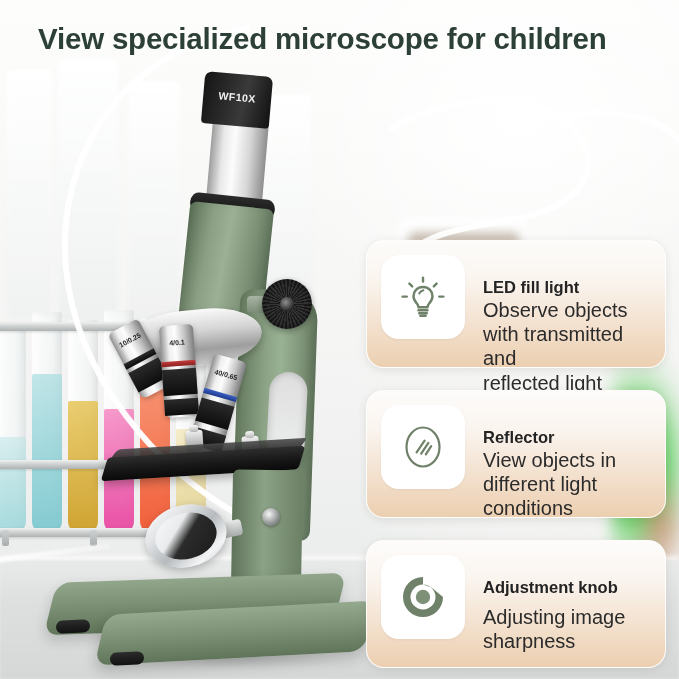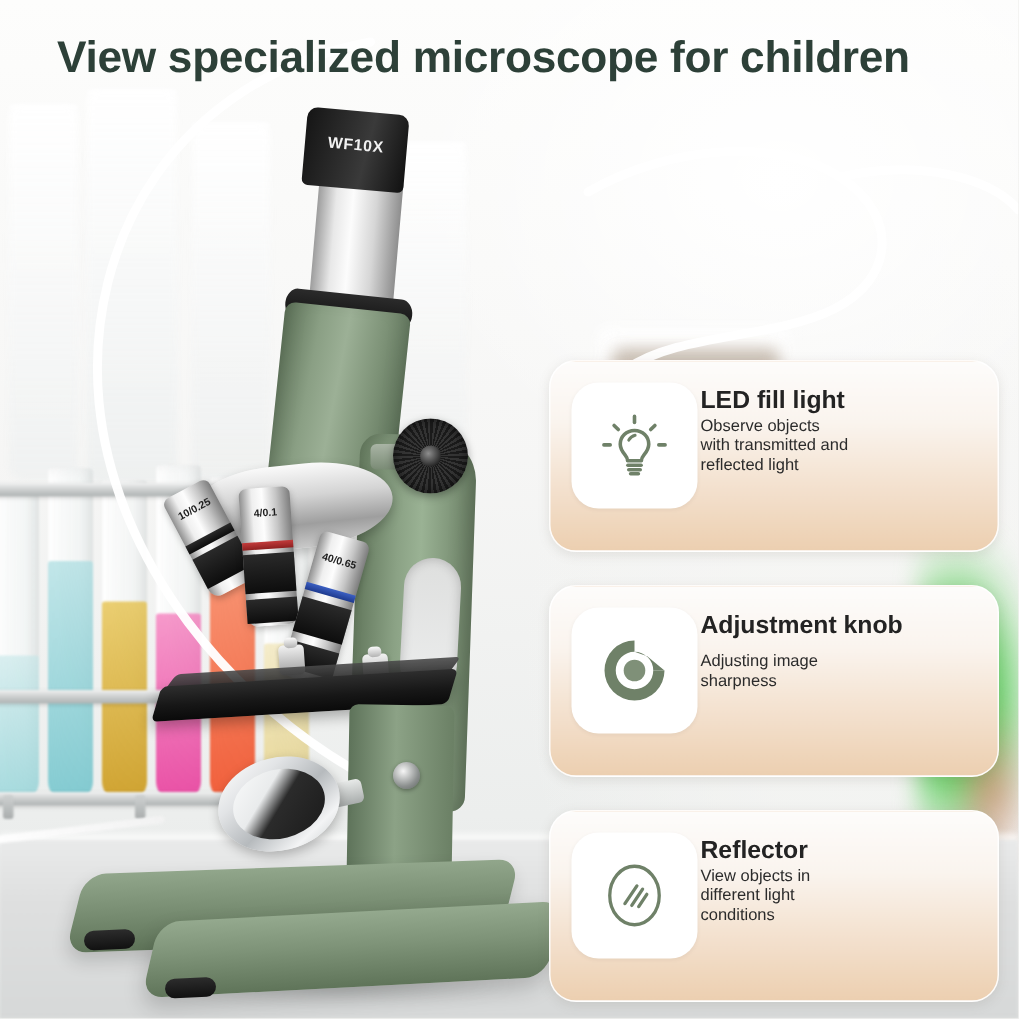--- a/index.html
+++ b/index.html
@@ -273,30 +273,31 @@
   .icon-box {
     flex:0 0 auto;
     width:84px; height:84px;
     background:#ffffff;
     border-radius:18px;
     display:flex; align-items:center; justify-content:center;
     box-shadow:0 1px 3px rgba(0,0,0,.05);
   }
   .icon-box svg { display:block; }
   .card-text {
-    padding-left:2px; padding-top:2px;
+    padding-left:18px; padding-top:2px;
     min-width:0;
+    margin-top:20px;
   }
   .card-title {
     font-size:16.5px; font-weight:700; color:#232323;
     line-height:1.25; white-space:nowrap;
     font-family:"Liberation Sans", sans-serif;
   }
   .card-desc {
-    font-size:11px; color:#2b2b2b; line-height:1.22;
+    font-size:20px; color:#2b2b2b; line-height:1.22;
     white-space:pre-line;
     font-family:"Liberation Sans", sans-serif;
   }
   .card.gap .card-desc { margin-top:7px; }
 
   
   .headline {
     position:absolute; left:38px; top:22px;
     font-size:29.5px; font-weight:700; letter-spacing:-.2px;
     color:#2d4038; white-space:nowrap;
@@ -442,51 +443,51 @@
         </span>
       </div>
       <div class="card-text">
         <div class="card-title">LED fill light</div>
         <div class="card-desc">Observe objects
 with transmitted and
 reflected light</div>
       </div>
     </div>
 
+    <div class="card">
+      <div class="icon-box">
+        <span>
+          <svg width="52" height="52" viewBox="0 0 52 52" fill="none" stroke="#6f8168" stroke-width="2.2" stroke-linecap="round">
+            <ellipse cx="26" cy="26" rx="16.5" ry="19.5"></ellipse>
+            <path d="M19.6 31.4 L27.6 19.6"></path>
+            <path d="M24.2 32.6 L31.4 21.8"></path>
+            <path d="M28.8 33.4 L34.2 25.2"></path>
+          </svg>
+        </span>
+      </div>
+      <div class="card-text">
+        <div class="card-title">Reflector</div>
+        <div class="card-desc">View objects in
+different light
+conditions</div>
+      </div>
+    </div>
+
     <div class="card gap">
       <div class="icon-box">
         <span>
           <svg width="52" height="52" viewBox="0 0 52 52">
             <path d="M26 6 A20 20 0 1 0 46 26 L38.5 26 A12.5 12.5 0 1 1 26 13.5 Z" fill="#6f8168"></path>
             <path d="M26 13.5 A12.5 12.5 0 0 1 38.5 26 L46 26 L34.5 16.5 Z" fill="#6f8168"></path>
             <circle cx="26" cy="26" r="8.6" fill="#ffffff"></circle>
             <circle cx="26" cy="26" r="7.2" fill="#7f9078"></circle>
           </svg>
         </span>
       </div>
       <div class="card-text">
         <div class="card-title">Adjustment knob</div>
         <div class="card-desc">Adjusting image
 sharpness</div>
       </div>
     </div>
 
-    <div class="card">
-      <div class="icon-box">
-        <span>
-          <svg width="52" height="52" viewBox="0 0 52 52" fill="none" stroke="#6f8168" stroke-width="2.2" stroke-linecap="round">
-            <ellipse cx="26" cy="26" rx="16.5" ry="19.5"></ellipse>
-            <path d="M19.6 31.4 L27.6 19.6"></path>
-            <path d="M24.2 32.6 L31.4 21.8"></path>
-            <path d="M28.8 33.4 L34.2 25.2"></path>
-          </svg>
-        </span>
-      </div>
-      <div class="card-text">
-        <div class="card-title">Reflector</div>
-        <div class="card-desc">View objects in
-different light
-conditions</div>
-      </div>
-    </div>
-
   </div>
 </div>
 
 </body></html>

